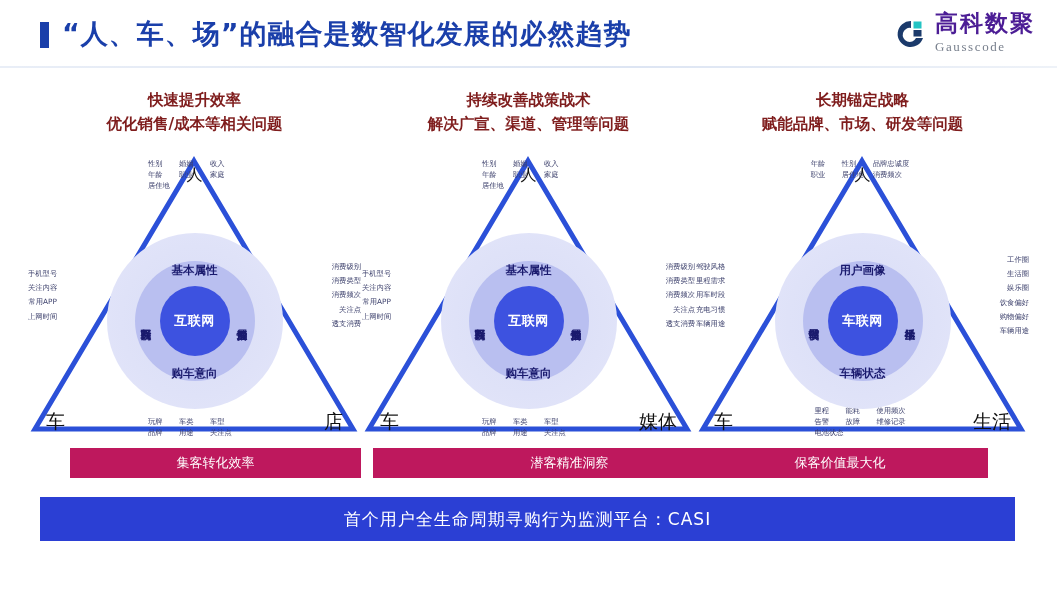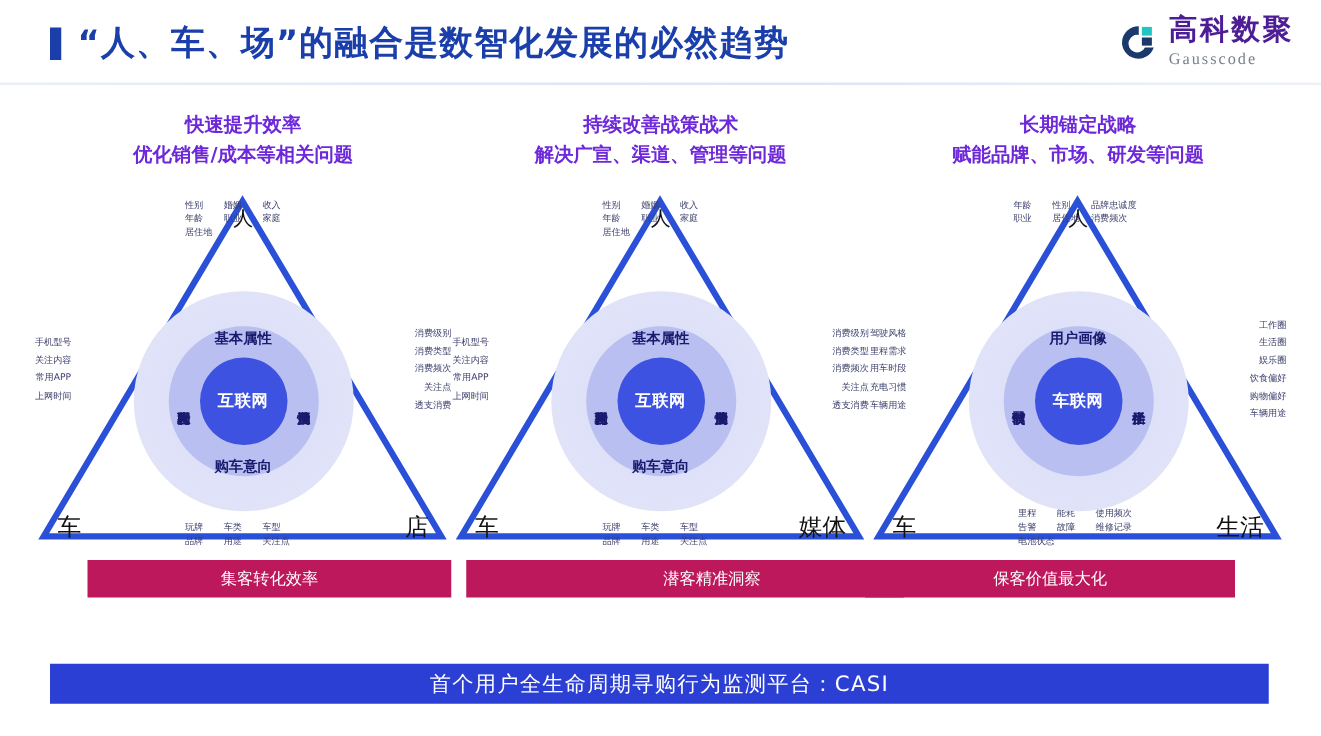--- a/index.html
+++ b/index.html
@@ -44,21 +44,21 @@
   }
 
   
   .columns{position:absolute;left:0;top:88px;width:1057px;height:380px;}
   .col{position:absolute;top:0;width:333px;height:380px;}
   .col.c1{left:28px;}
   .col.c2{left:362px;}
   .col.c3{left:696px;}
 
   .col-head{
-    text-align:center;color:#6d28d9;font-size:15.5px;font-weight:bold;
+    text-align:center;color:#7f1d1d;font-size:15.5px;font-weight:bold;
     line-height:1.55;white-space:nowrap;
     font-family:"DejaVu Sans","Liberation Sans",sans-serif;
   }
   .col-head .l2{font-size:15.5px;}
 
   
   .tri-wrap{position:absolute;left:0;top:63px;width:333px;height:290px;}
   .tri-svg{position:absolute;left:0;top:0;}
 
   .apex-label{
@@ -147,26 +147,25 @@
     position:absolute;top:0;height:30px;background:#be185d;
     display:flex;align-items:center;justify-content:center;
     color:#fff;font-size:13px;
     font-family:"DejaVu Sans","Liberation Sans",sans-serif;
   }
   .bar.b1{left:70px;width:291px;}
   .bar.b2{left:373px;width:307px;padding-left:43px;}
   .bar.b3{left:692px;width:296px;}
 
   .banner{
-    position:absolute;left:40px;top:497px;width:975px;height:32px;
+    position:absolute;left:40px;top:497px;width:975px;height:44px;
     background:#2b3fd4;color:#fff;
     display:flex;align-items:center;justify-content:center;
     font-size:17px;letter-spacing:1px;
     font-family:"DejaVu Sans","Liberation Sans",sans-serif;
-    margin-top:34px;
   }
 </style>
 </head>
 <body>
 
 <div class="header">
   <div class="title-bar"></div>
   <div class="page-title">“人、车、场”的融合是数智化发展的必然趋势</div>
 
   <div class="logo">
@@ -325,20 +324,21 @@
         <span class="row">饮食偏好</span>
           <span class="row">购物偏好</span>
           <span class="row">车辆用途</span>
       </div>
 
       <div class="circles">
         <div class="ring-outer"></div>
         <div class="ring-mid"></div>
         <div class="wm">车联网</div>
         <div class="q-top">用户画像</div>
+        <div class="q-bottom">车辆状态</div>
         <div class="q-left">驾驶习惯</div>
         <div class="q-right">生活半径</div>
         <div class="ring-core">
           <span class="core-label">车联网</span>
         </div>
       </div>
     </div>
   </div>
 </div>
 

